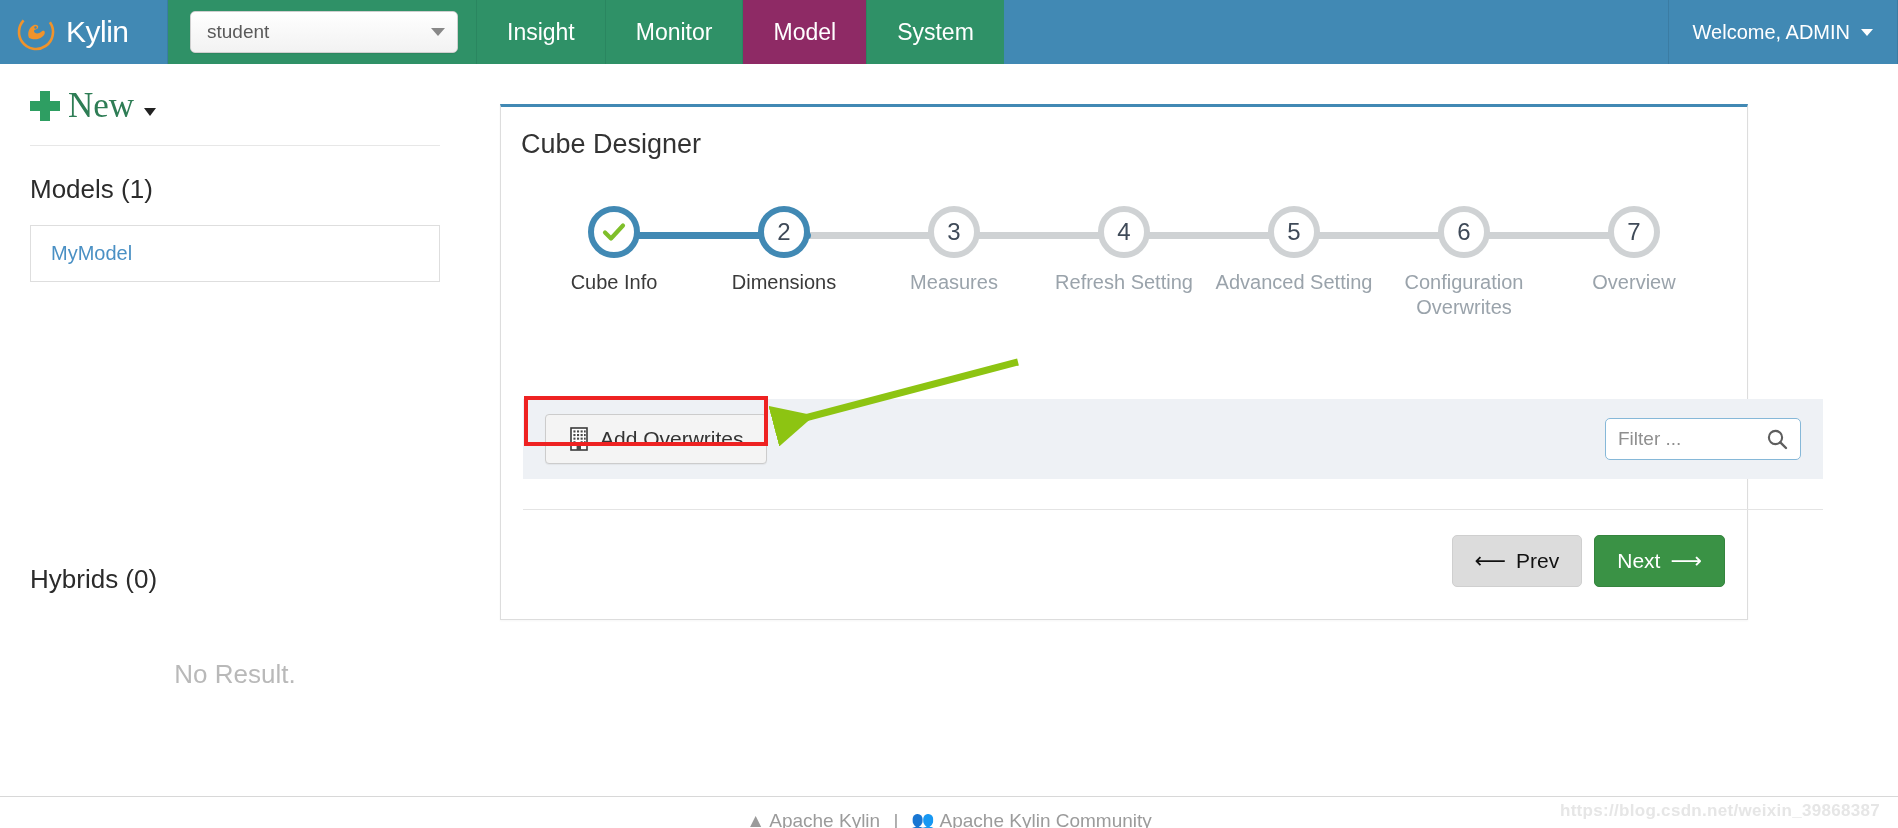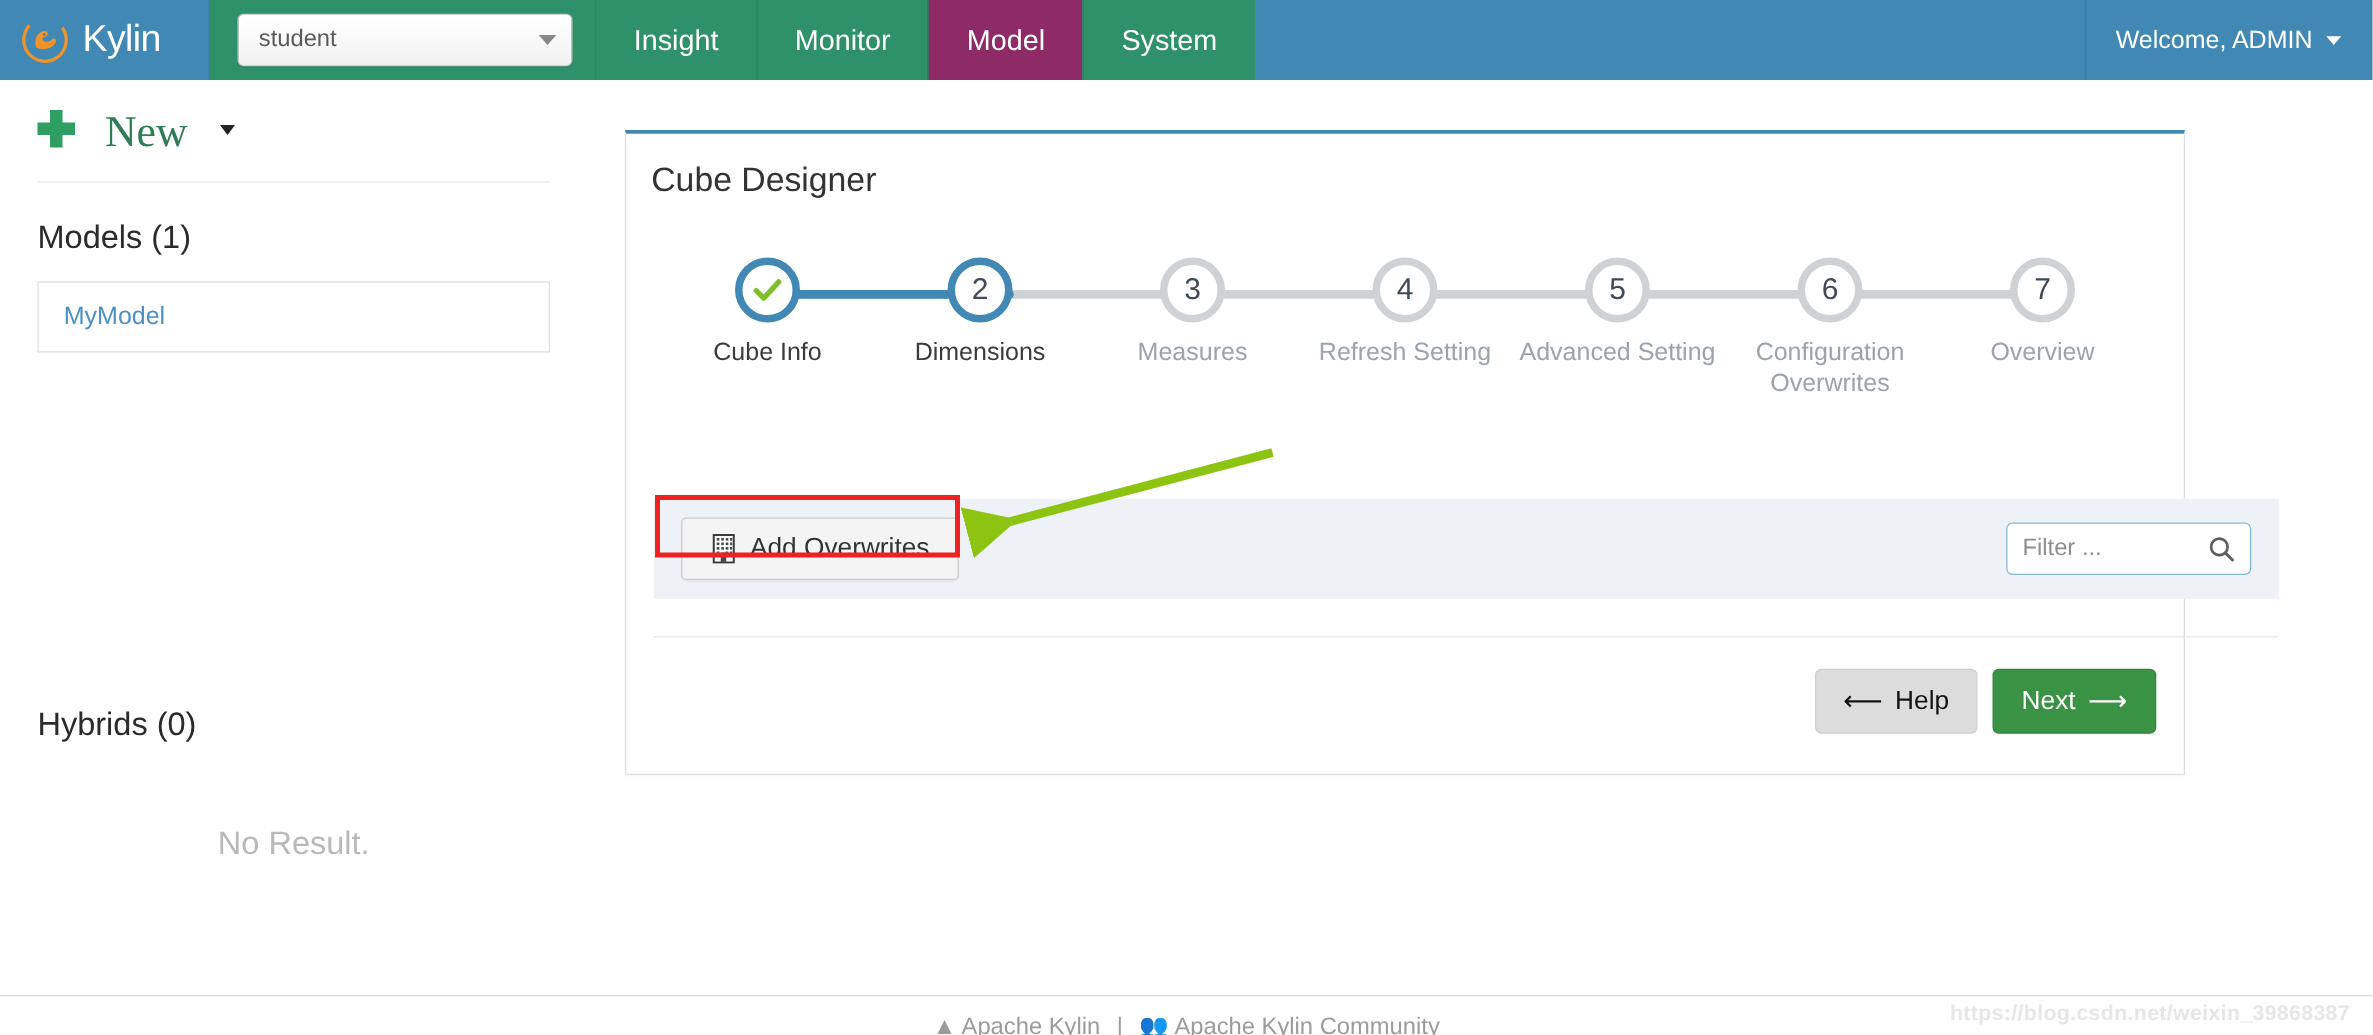--- a/index.html
+++ b/index.html
@@ -81,21 +81,21 @@
   }
 
   
   .sidebar {
     position: absolute; top: 64px; left: 0;
     width: 470px; height: 764px;
     background: #ffffff;
     padding: 0 30px;
   }
   .new-btn {
-    display: flex; align-items: flex-start; gap: 24px;
+    display: flex; align-items: center; gap: 8px;
     padding: 24px 0 22px 0;
     cursor: pointer;
   }
   .plus-icon {
     position: relative; width: 30px; height: 30px; flex: 0 0 30px;
   }
   .plus-icon::before, .plus-icon::after {
     content: ""; position: absolute; background: #2e9e62;
   }
   .plus-icon::before { left: 0; top: 10px; width: 30px; height: 10px; }
@@ -414,21 +414,21 @@
           </svg>
         </span>
       </div>
     </div>
 
     <div class="panel-hr"></div>
 
     <div class="panel-actions">
       <div class="btn btn-prev">
         <span class="arrow-glyph">⟵</span>
-        <span>Help</span>
+        <span>Prev</span>
       </div>
       <div class="btn btn-next">
         <span>Next</span>
         <span class="arrow-glyph">⟶</span>
       </div>
     </div>
   </div>
 
   <div class="anno-box"></div>
   <svg class="anno-arrow" viewBox="0 0 300 110">

